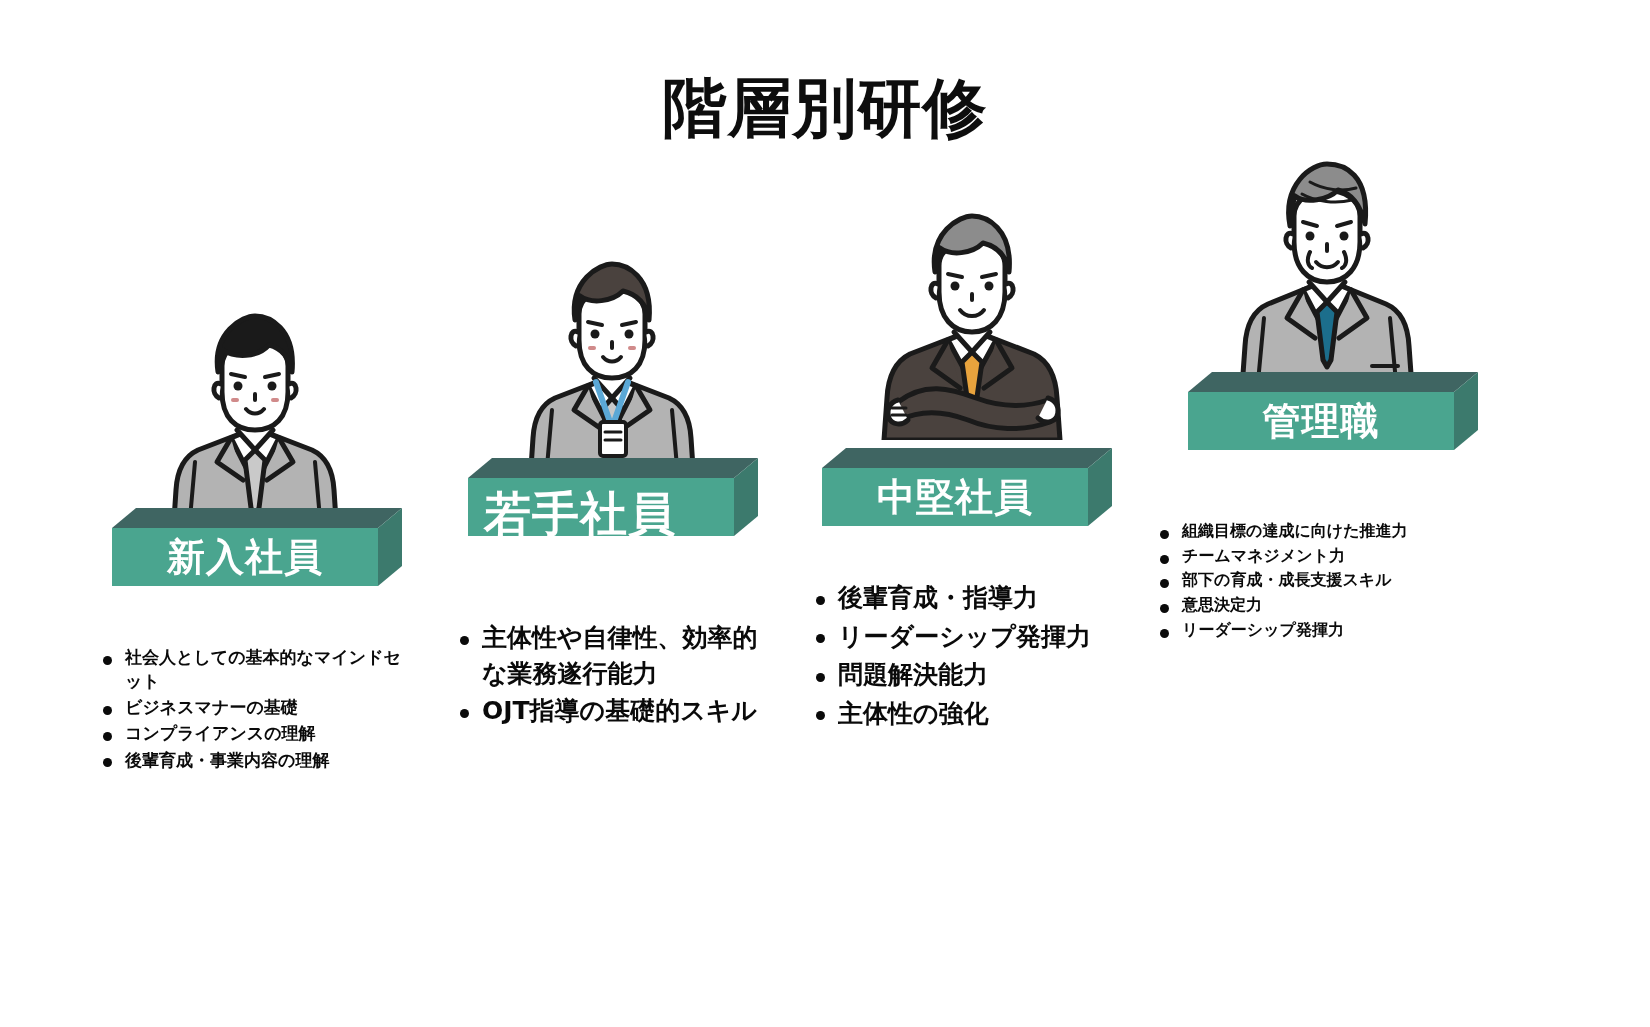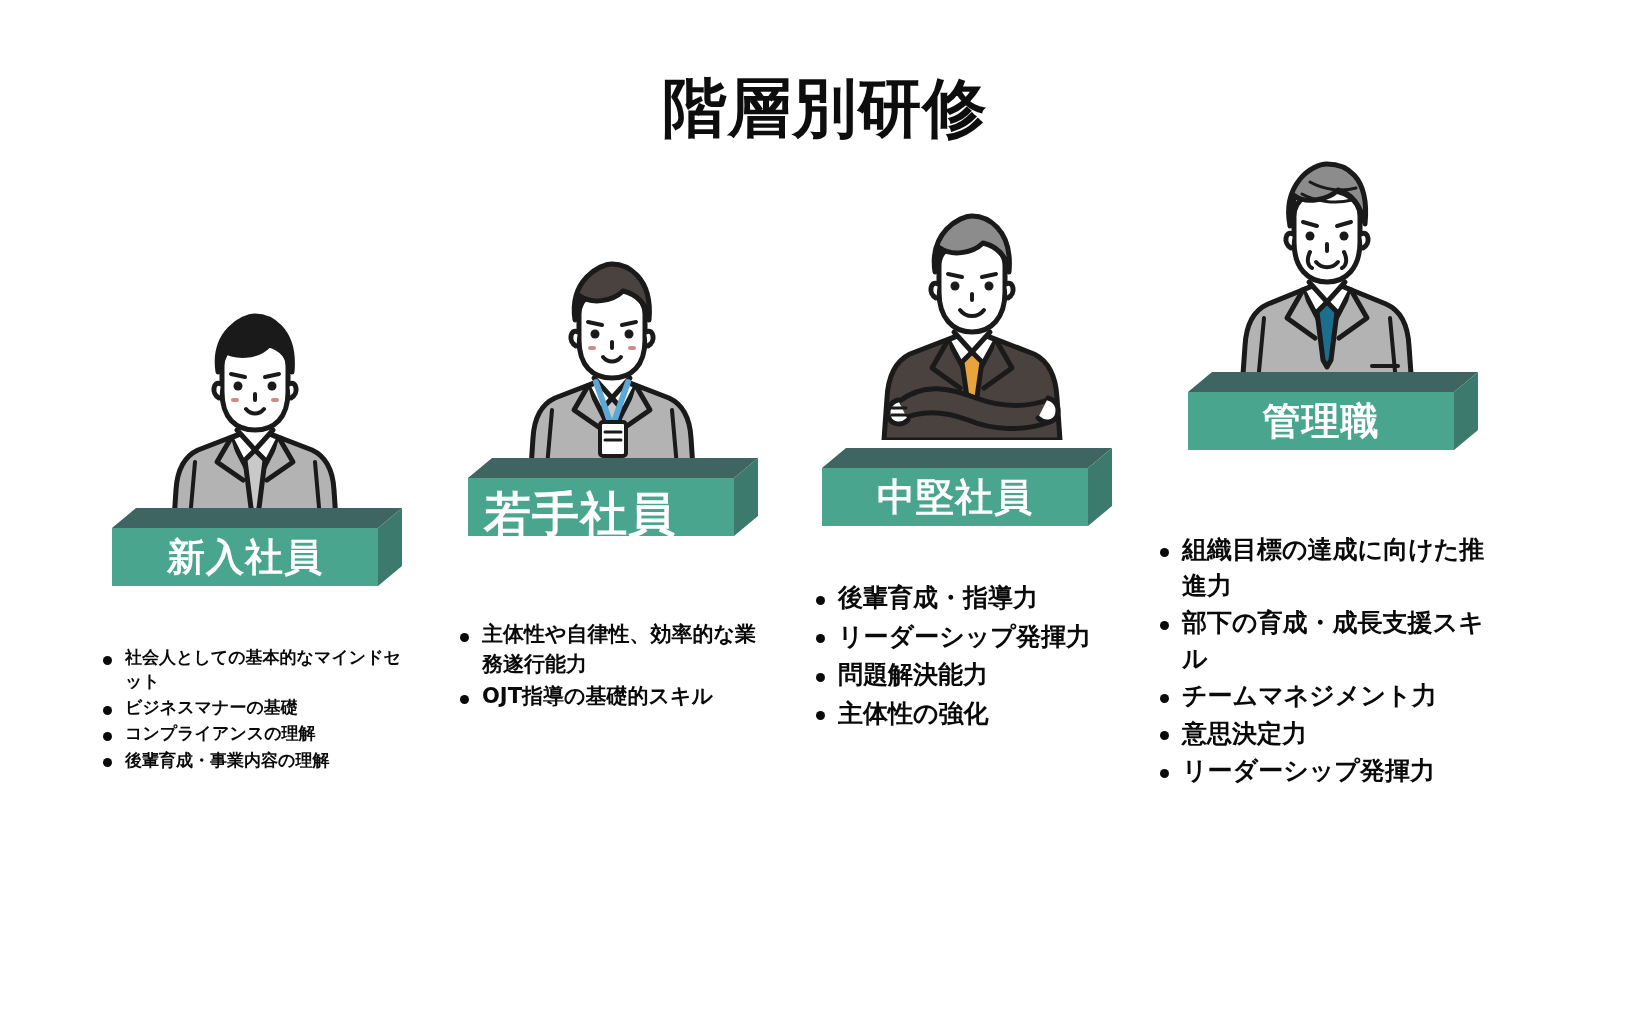--- a/index.html
+++ b/index.html
@@ -59,23 +59,23 @@
   .blist li::before{
     content:"";
     position:absolute;
     left:8px;top:0.62em;
     width:9px;height:9px;border-radius:50%;
     background:#0a0a0a;
   }
 
   
   #list-1{left:95px;  top:645px; width:320px; font-size:17px; line-height:1.42;}
-  #list-2{left:452px; top:620px; width:320px; font-size:21px; line-height:1.42;}
+  #list-2{left:452px; top:620px; width:320px; font-size:25px; line-height:1.42;}
   #list-3{left:808px; top:580px; width:300px; font-size:25px; line-height:1.46;}
-  #list-4{left:1152px;top:520px; width:340px; font-size:25px; line-height:1.42;margin-top:12px;}
+  #list-4{left:1152px;top:520px; width:340px; font-size:16px; line-height:1.42;}
 </style>
 </head>
 <body>
 
 <div id="stage">
 
   <div class="title">階層別研修</div>
 
   <div class="col">
 
@@ -283,20 +283,20 @@
       <svg width="290" height="86" viewBox="0 0 290 86">
         <polygon points="0,20 24,0 290,0 266,20" fill="#3F6562"></polygon>
         <polygon points="266,20 290,0 290,58 266,78" fill="#3C7A6D"></polygon>
         <rect x="0" y="20" width="266" height="58" fill="#4AA58F"></rect>
       </svg>
       <div class="plabel" style="left:0;top:24px;width:266px;font-size:38px;line-height:50px;">管理職</div>
     </div>
 
     <ul class="blist" id="list-4">
       <li>組織目標の達成に向けた推進力</li>
+      <li>チームマネジメント力</li>
       <li>部下の育成・成長支援スキル</li>
-      <li>チームマネジメント力</li>
       <li>意思決定力</li>
       <li>リーダーシップ発揮力</li>
     </ul>
   </div>
 
 </div>
 
 </body></html>

